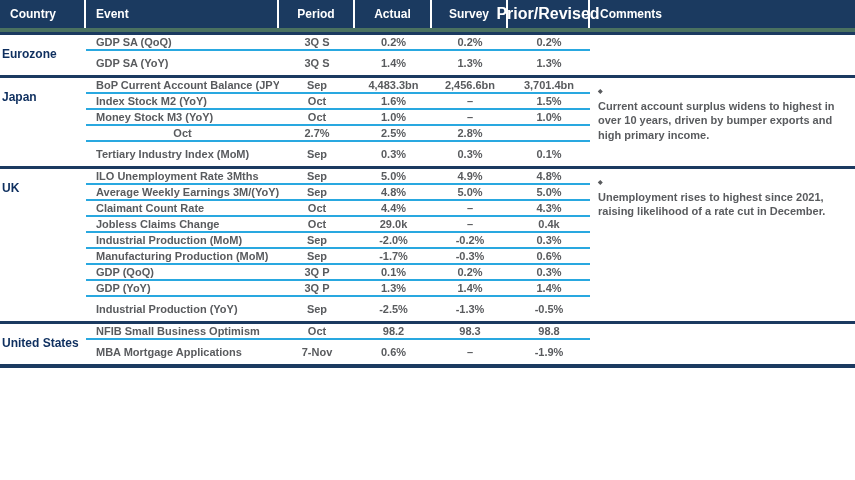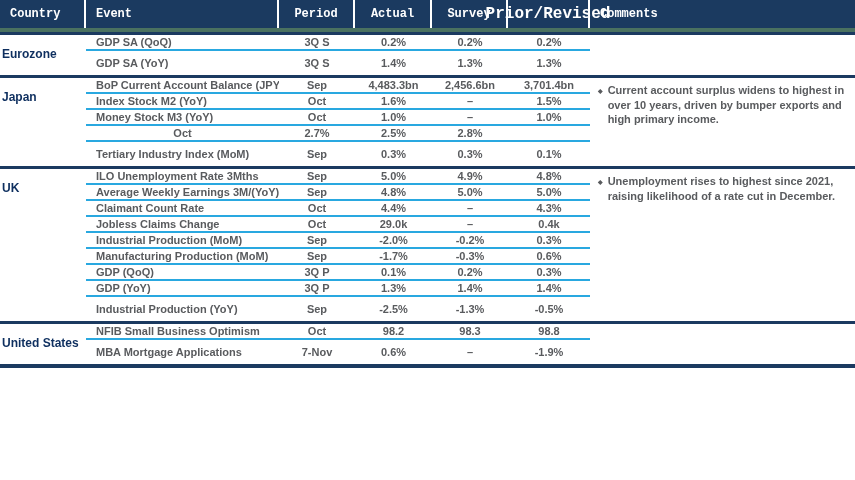--- a/index.html
+++ b/index.html
@@ -19,21 +19,20 @@
 
   
   .header-row{
     display:grid;
     grid-template-columns:86px 193px 76px 77px 76px 82px 265px;
     height:28px;
     background:var(--header-bg);
     color:#ffffff;
     font-size:12px;font-weight:700;
     align-items:center;
-    font-family:Liberation Mono, monospace;
   }
   .hcell{height:100%;display:flex;align-items:center;white-space:nowrap;}
   .hcell:not(:last-child){border-right:2px solid #ffffff;}
   .h-left{padding-left:10px;justify-content:flex-start;}
   .h-center{justify-content:center;}
   .c-prior{font-size:16px;}
 
   .green-strip{height:4px;background:var(--accent-green);}
 
   
@@ -61,21 +60,21 @@
   .cell-event{padding-left:10px;text-align:left;}
   .cell-period,.cell-actual,.cell-survey,.cell-prior{text-align:center;}
 
   
   .comments-cell{
     width:265px;flex:0 0 265px;
     padding:5px 6px 0 8px;
     color:var(--cell-text);
     font-size:11px;font-weight:700;line-height:14.5px;
   }
-  .comment{display:flex;}
+  .comment{display:flex;flex-direction:column;}
   .bullet{flex:0 0 auto;font-size:6px;line-height:14.5px;margin-right:5px;margin-top:1px;}
   .ctext{flex:1;}
 </style>
 </head>
 <body>
 
 <div class="table">
   <div class="header-row">
     <div class="hcell h-left">Country</div>
     <div class="hcell h-left">Event</div>

